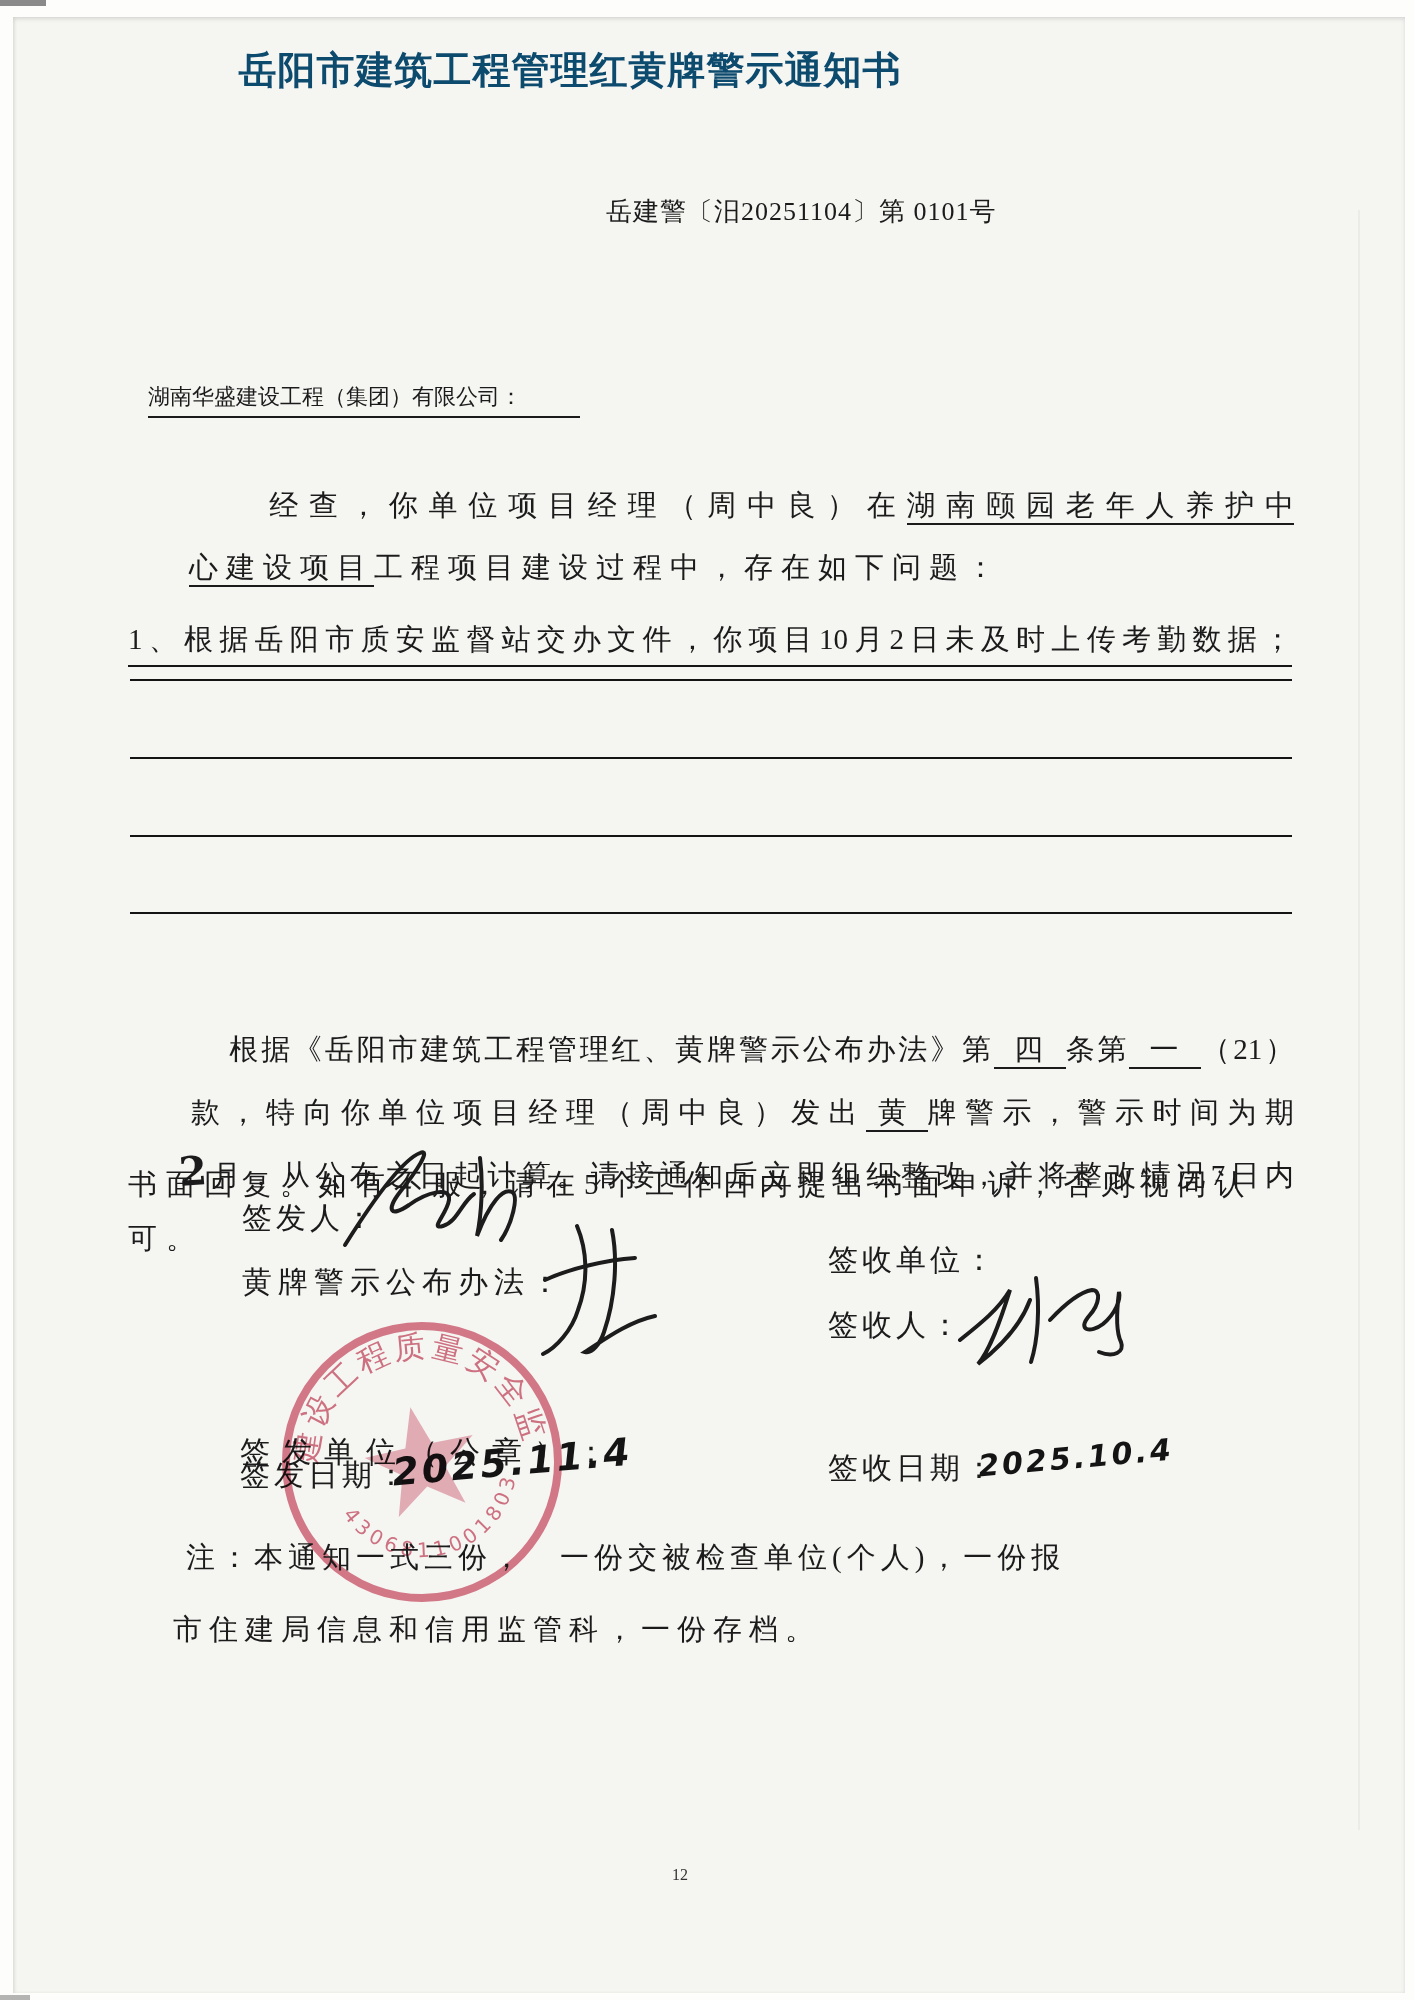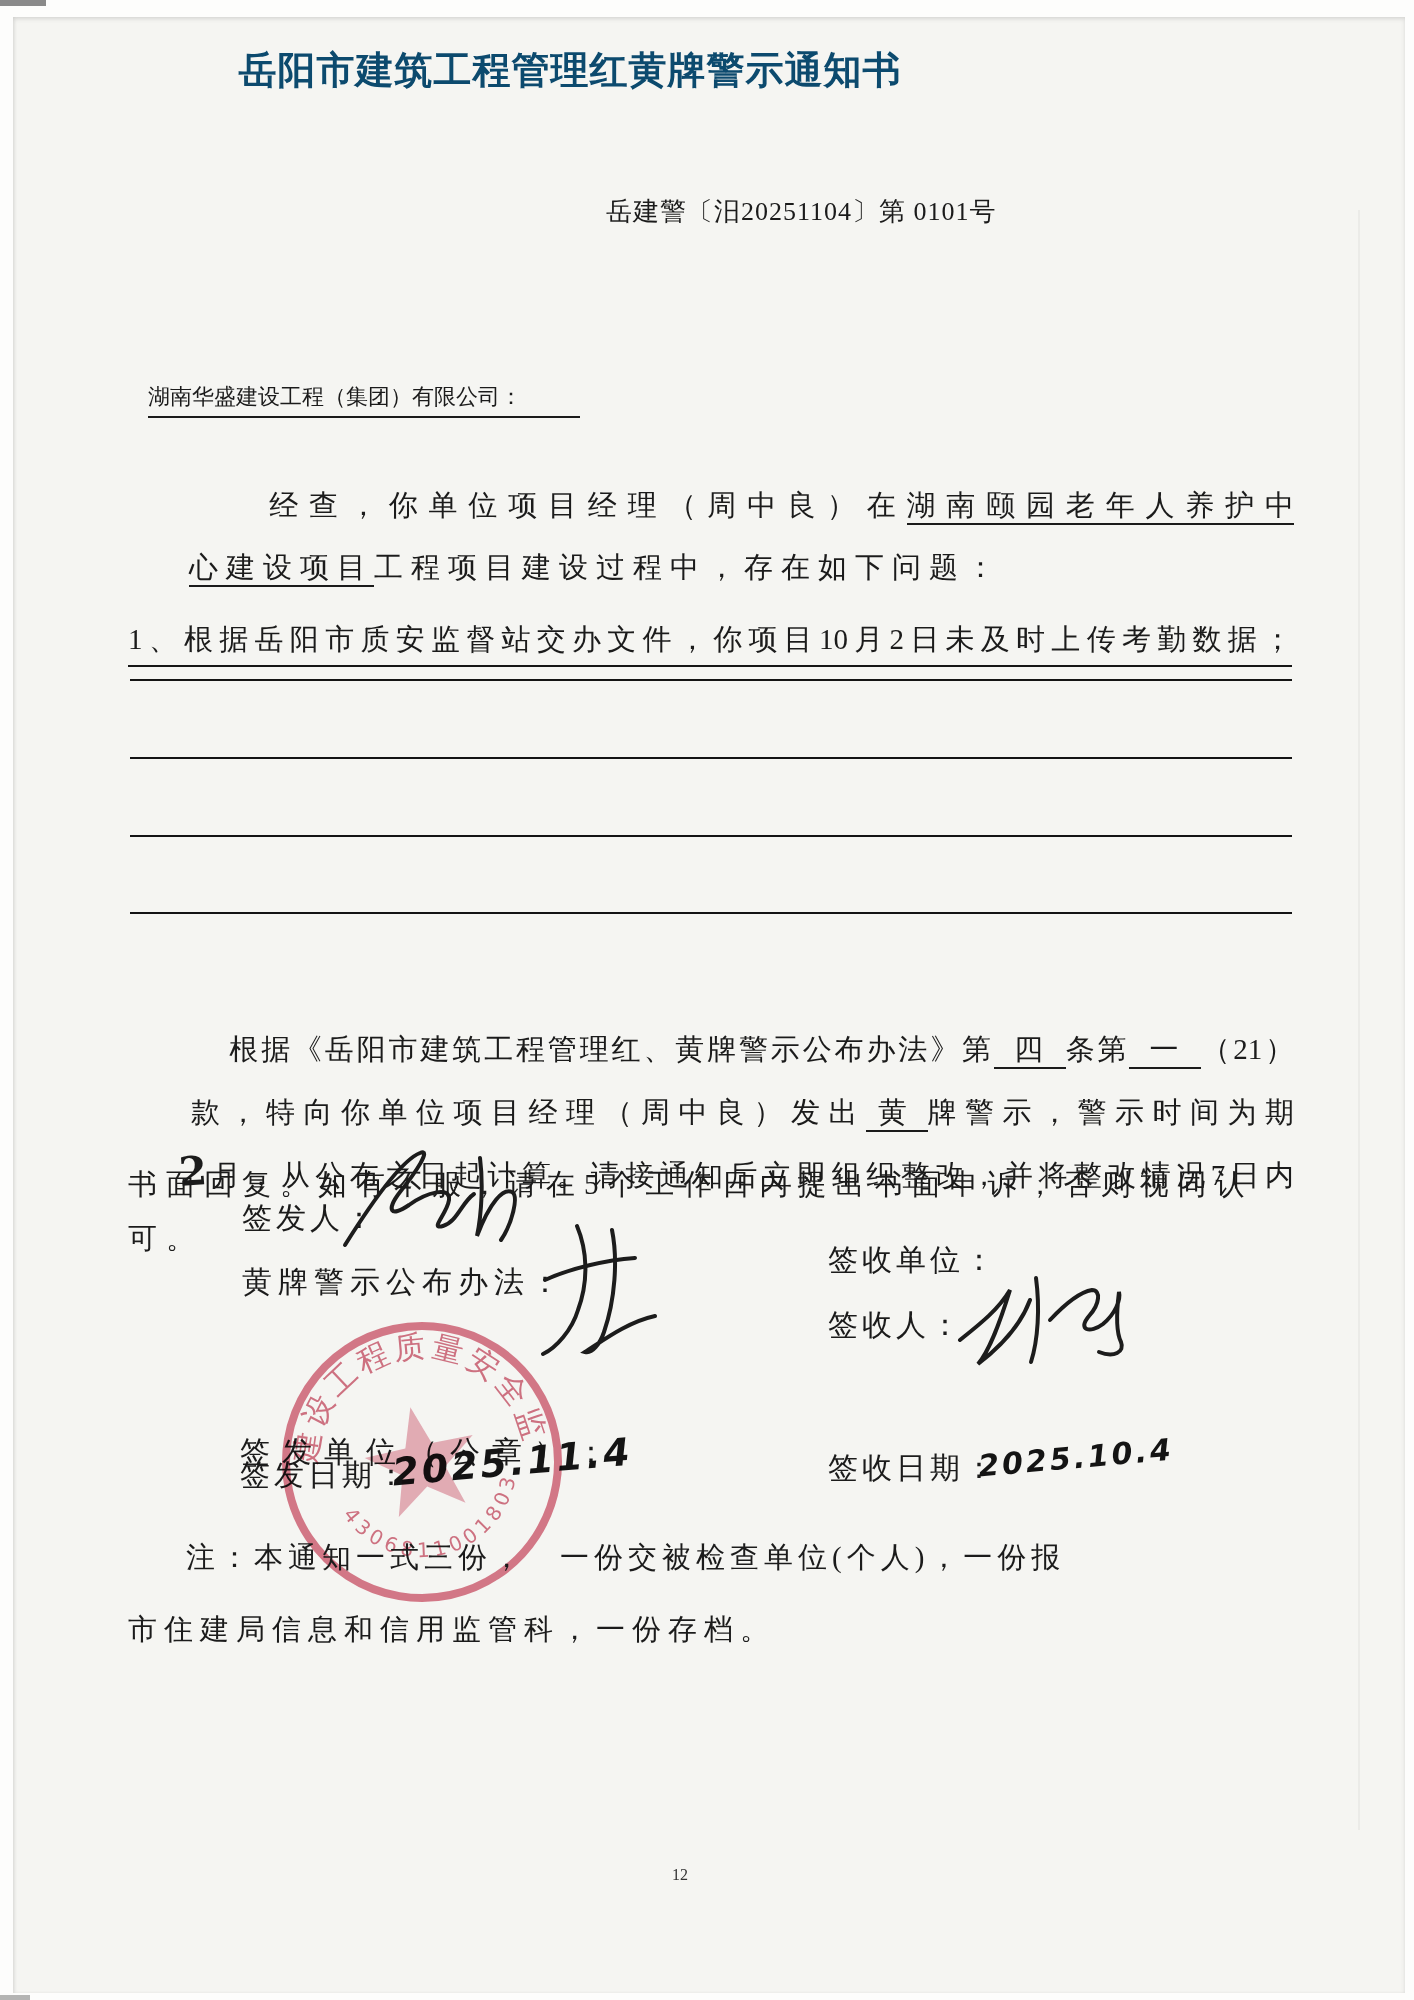--- a/index.html
+++ b/index.html
@@ -121,16 +121,16 @@
       <text font-size="31" fill="#c8475f" font-family="'Liberation Serif',serif" letter-spacing="4">
         <textPath href="#arcTop" startOffset="6%">建设工程质量安全监督</textPath>
       </text>
       <text font-size="20" fill="#c8475f" font-family="'DejaVu Sans',sans-serif" letter-spacing="5">
         <textPath href="#arcBottom" startOffset="12%">4306811001803</textPath>
       </text>
     </g>
   </svg>
 
   <div class="t note" style="top:1538px;letter-spacing:5px;text-indent:58px;width:1180px;">注：本通知一式三份，　一份交被检查单位(个人)，一份报</div>
-  <div class="t note" style="top:1610px;letter-spacing:7px;">市住建局信息和信用监管科，一份存档。</div>
+  <div class="t note" style="top:1610px;letter-spacing:7px;margin-left:45px;">市住建局信息和信用监管科，一份存档。</div>
 
   <div class="t pagenum">12</div>
 </div>
 
 </body></html>

